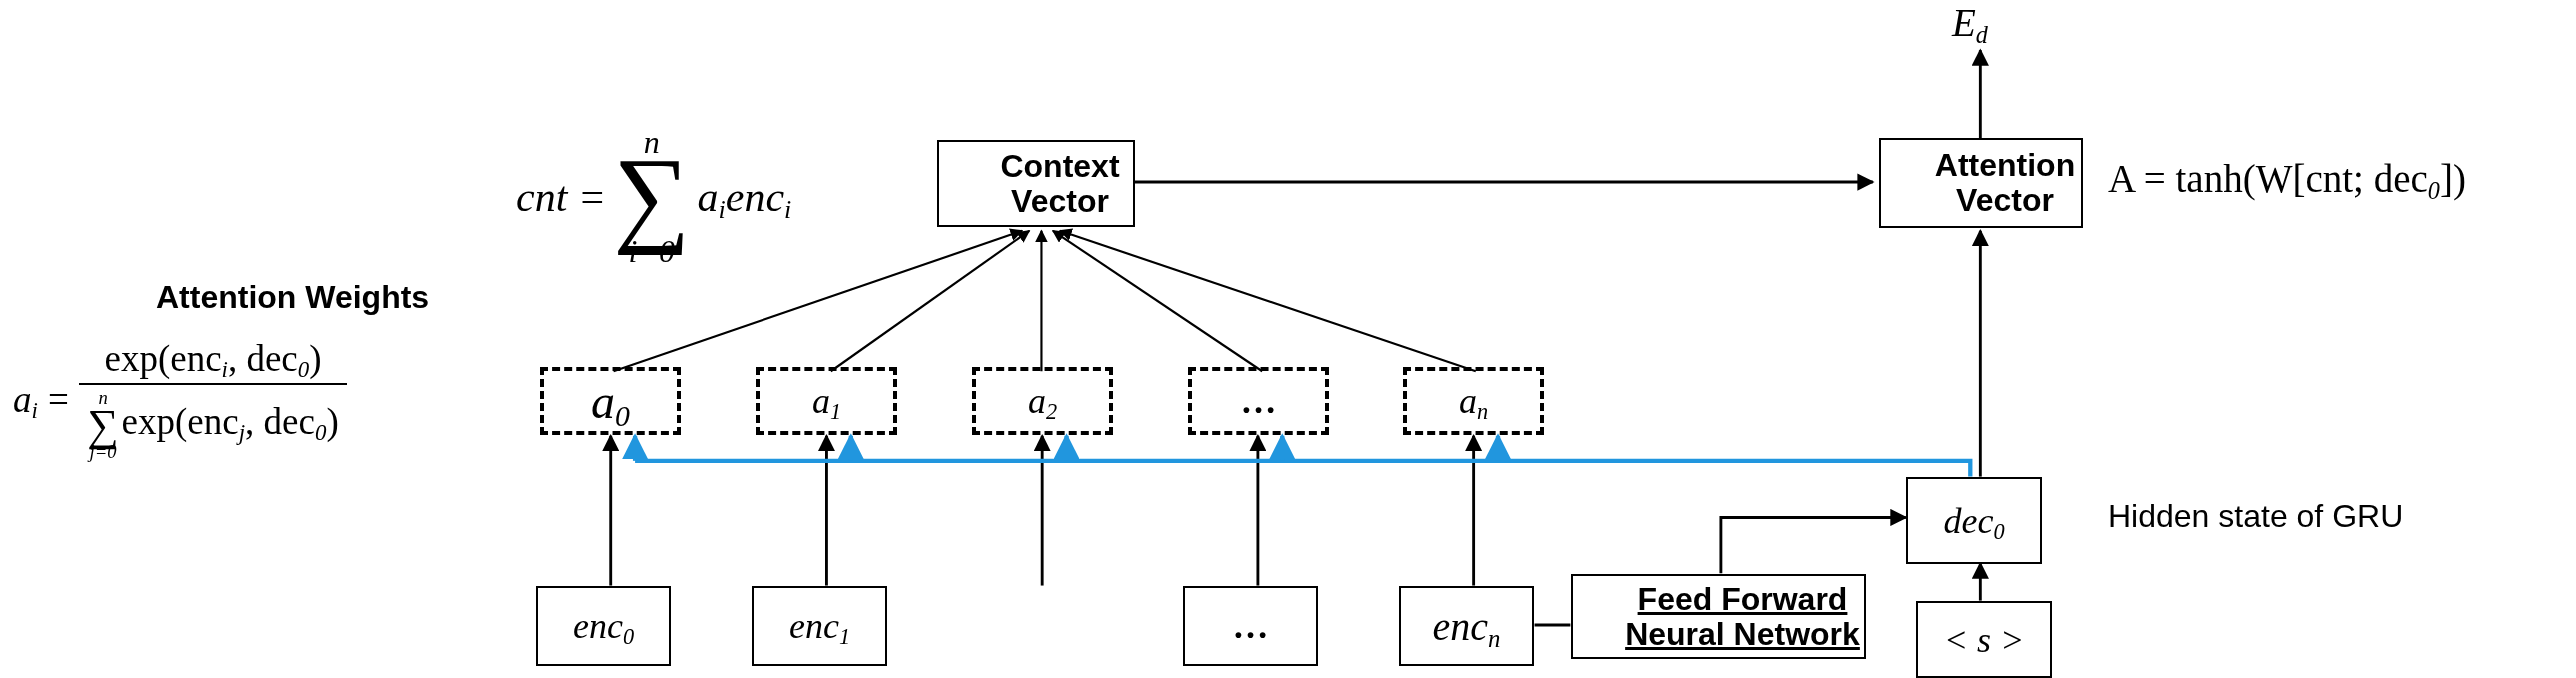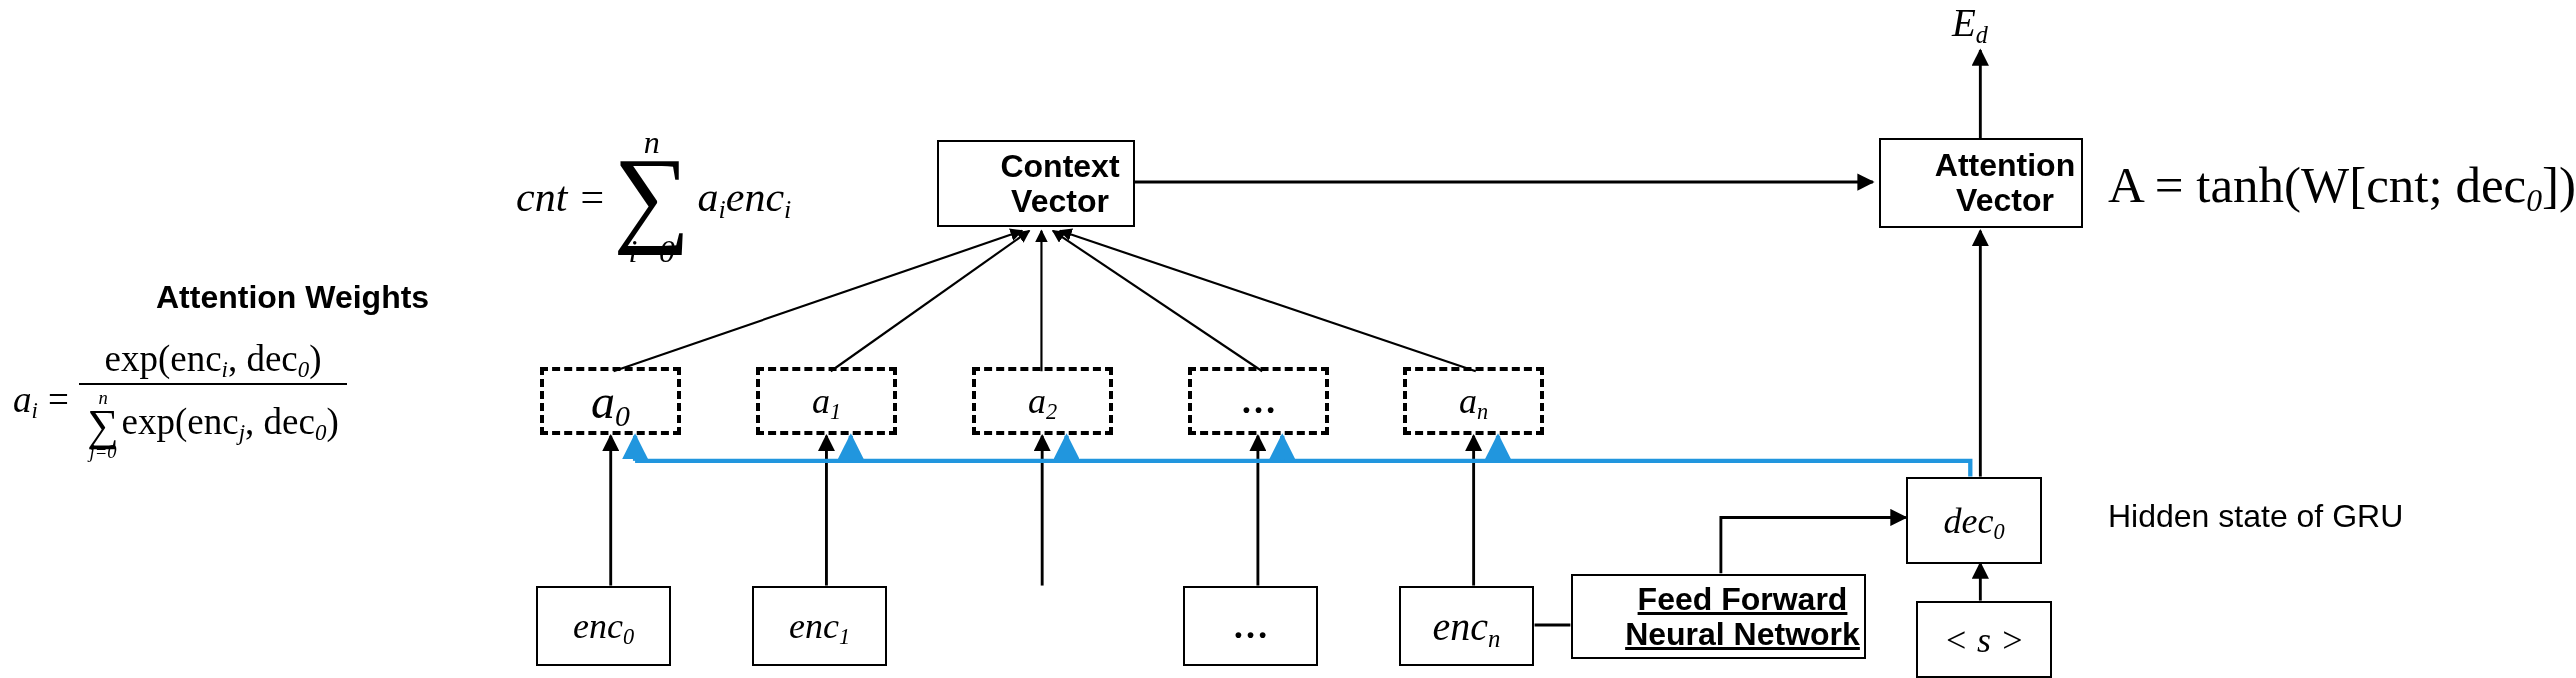--- a/index.html
+++ b/index.html
@@ -242,21 +242,21 @@
           <span class="bot">j=0</span>
         </span><span class="math-up">exp(enc</span><sub class="math">j</sub><span class="math-up">, dec</span><sub class="math">0</sub><span class="math-up">)</span>
       </span>
     </span>
   </div>
 
   <div class="free-math" style="left:1952px; top:0px; font-size:39px;">
     <span class="math">E</span><sub class="math">d</sub>
   </div>
 
-  <div class="free-math" style="left:2108px; top:156px; font-size:51px;">
+  <div class="free-math" style="left:2108px; top:156px; font-size:39px;">
     <span class="math-up">A = tanh(W[cnt; dec</span><sub class="math">0</sub><span class="math-up">])</span>
   </div>
 
   <div class="plain-text" style="left:2108px; top:498px; font-size:32px;">Hidden state of GRU</div>
 
   <div class="node solid-box label-bold" style="left:937px; top:140px; width:198px; height:87px; font-size:32px; flex-direction:column;">
     <span>Context</span>
     <span>Vector</span>
   </div>
 

